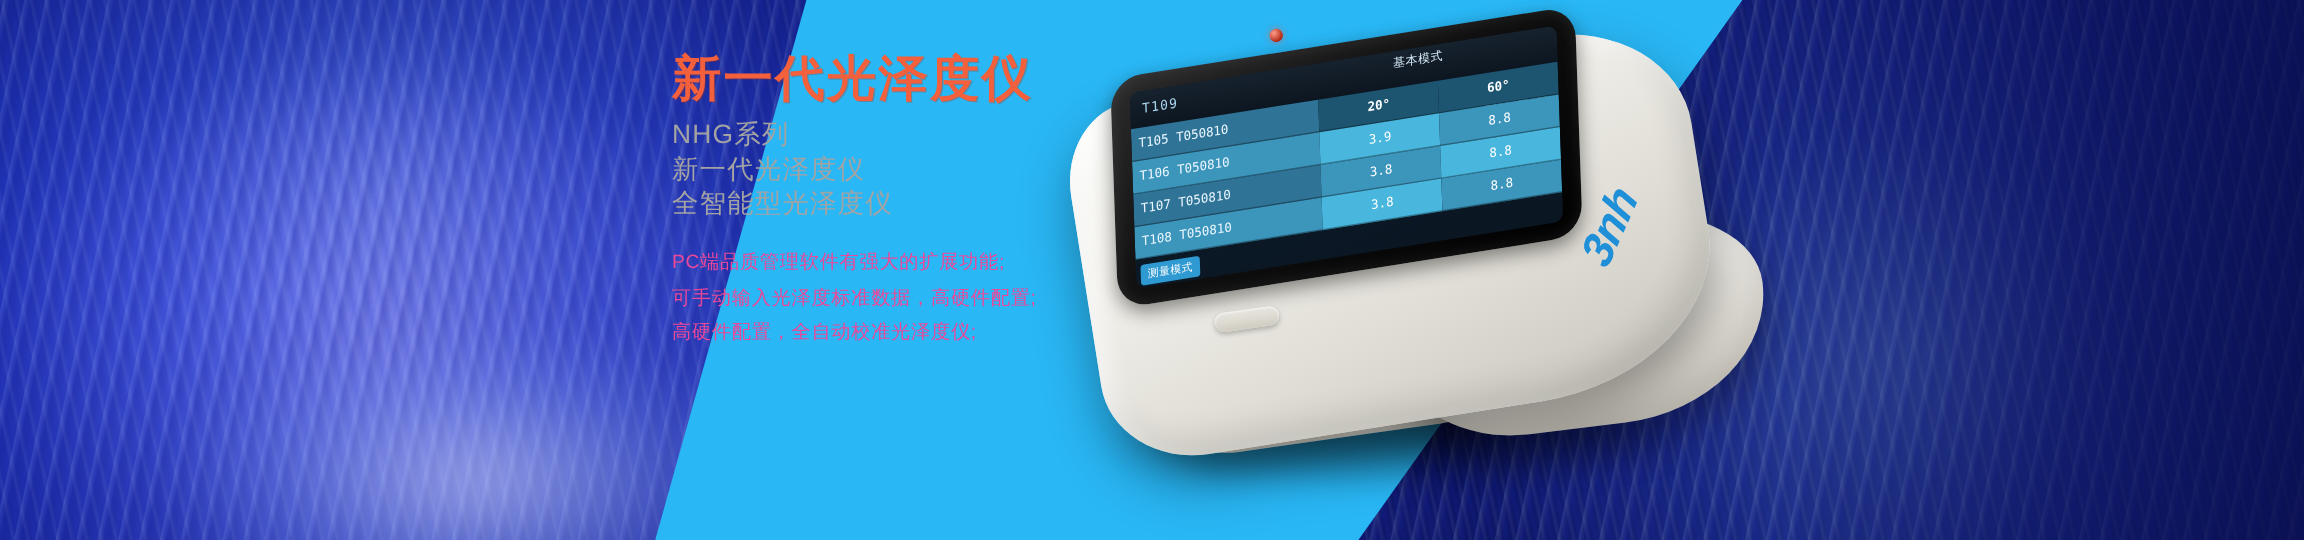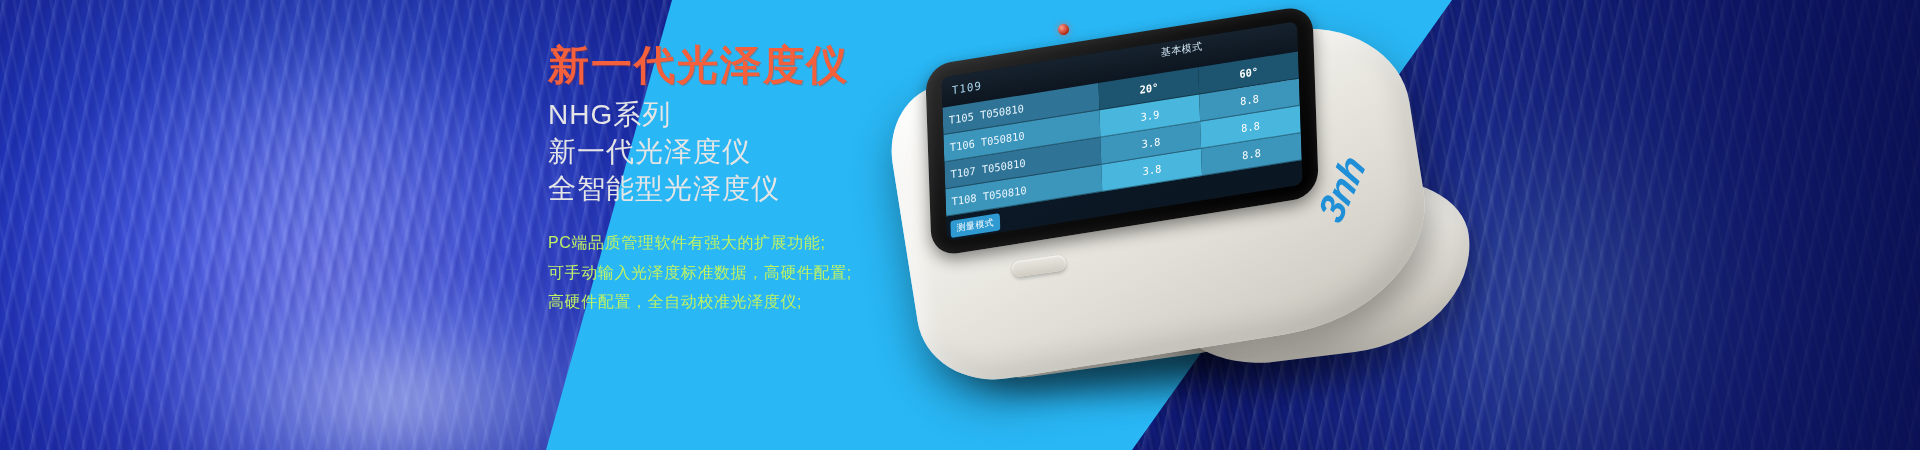--- a/index.html
+++ b/index.html
@@ -114,46 +114,46 @@
   
   .cyan-notch {
     position: absolute;
     inset: 0;
     background: linear-gradient(115deg, rgba(20,40,190,0.0) 0%, rgba(20,40,190,0.0) 55%, rgba(25,45,200,0.0) 100%);
   }
 
   
   .text-block {
     position: absolute;
-    left: 548px;
+    left: 560px;
     top: 44px;
     width: 520px;
   }
   .headline {
     font-size: 41px;
     font-weight: 700;
     letter-spacing: 2px;
     color: #f4603c;
     line-height: 1.05;
     margin: 0 0 10px 0;
     white-space: nowrap;
     text-shadow: 1px 1px 0 rgba(180,50,20,0.35);
   }
   .sub-line {
-    font-size: 28px;
-    color: #e5e5e5;
+    font-size: 22px;
+    color: #a3a3a3;
     line-height: 1.32;
     white-space: nowrap;
     letter-spacing: 1px;
   }
   .sub-list { margin-top: 4px; }
   .body-list { margin-top: 20px; }
   .body-line {
     font-size: 16px;
-    color: #bef264;
+    color: #ec4899;
     line-height: 1.85;
     white-space: nowrap;
     letter-spacing: .6px;
   }
 
   
   .device {
     position: absolute;
     left: 862px;
     top: 18px;

